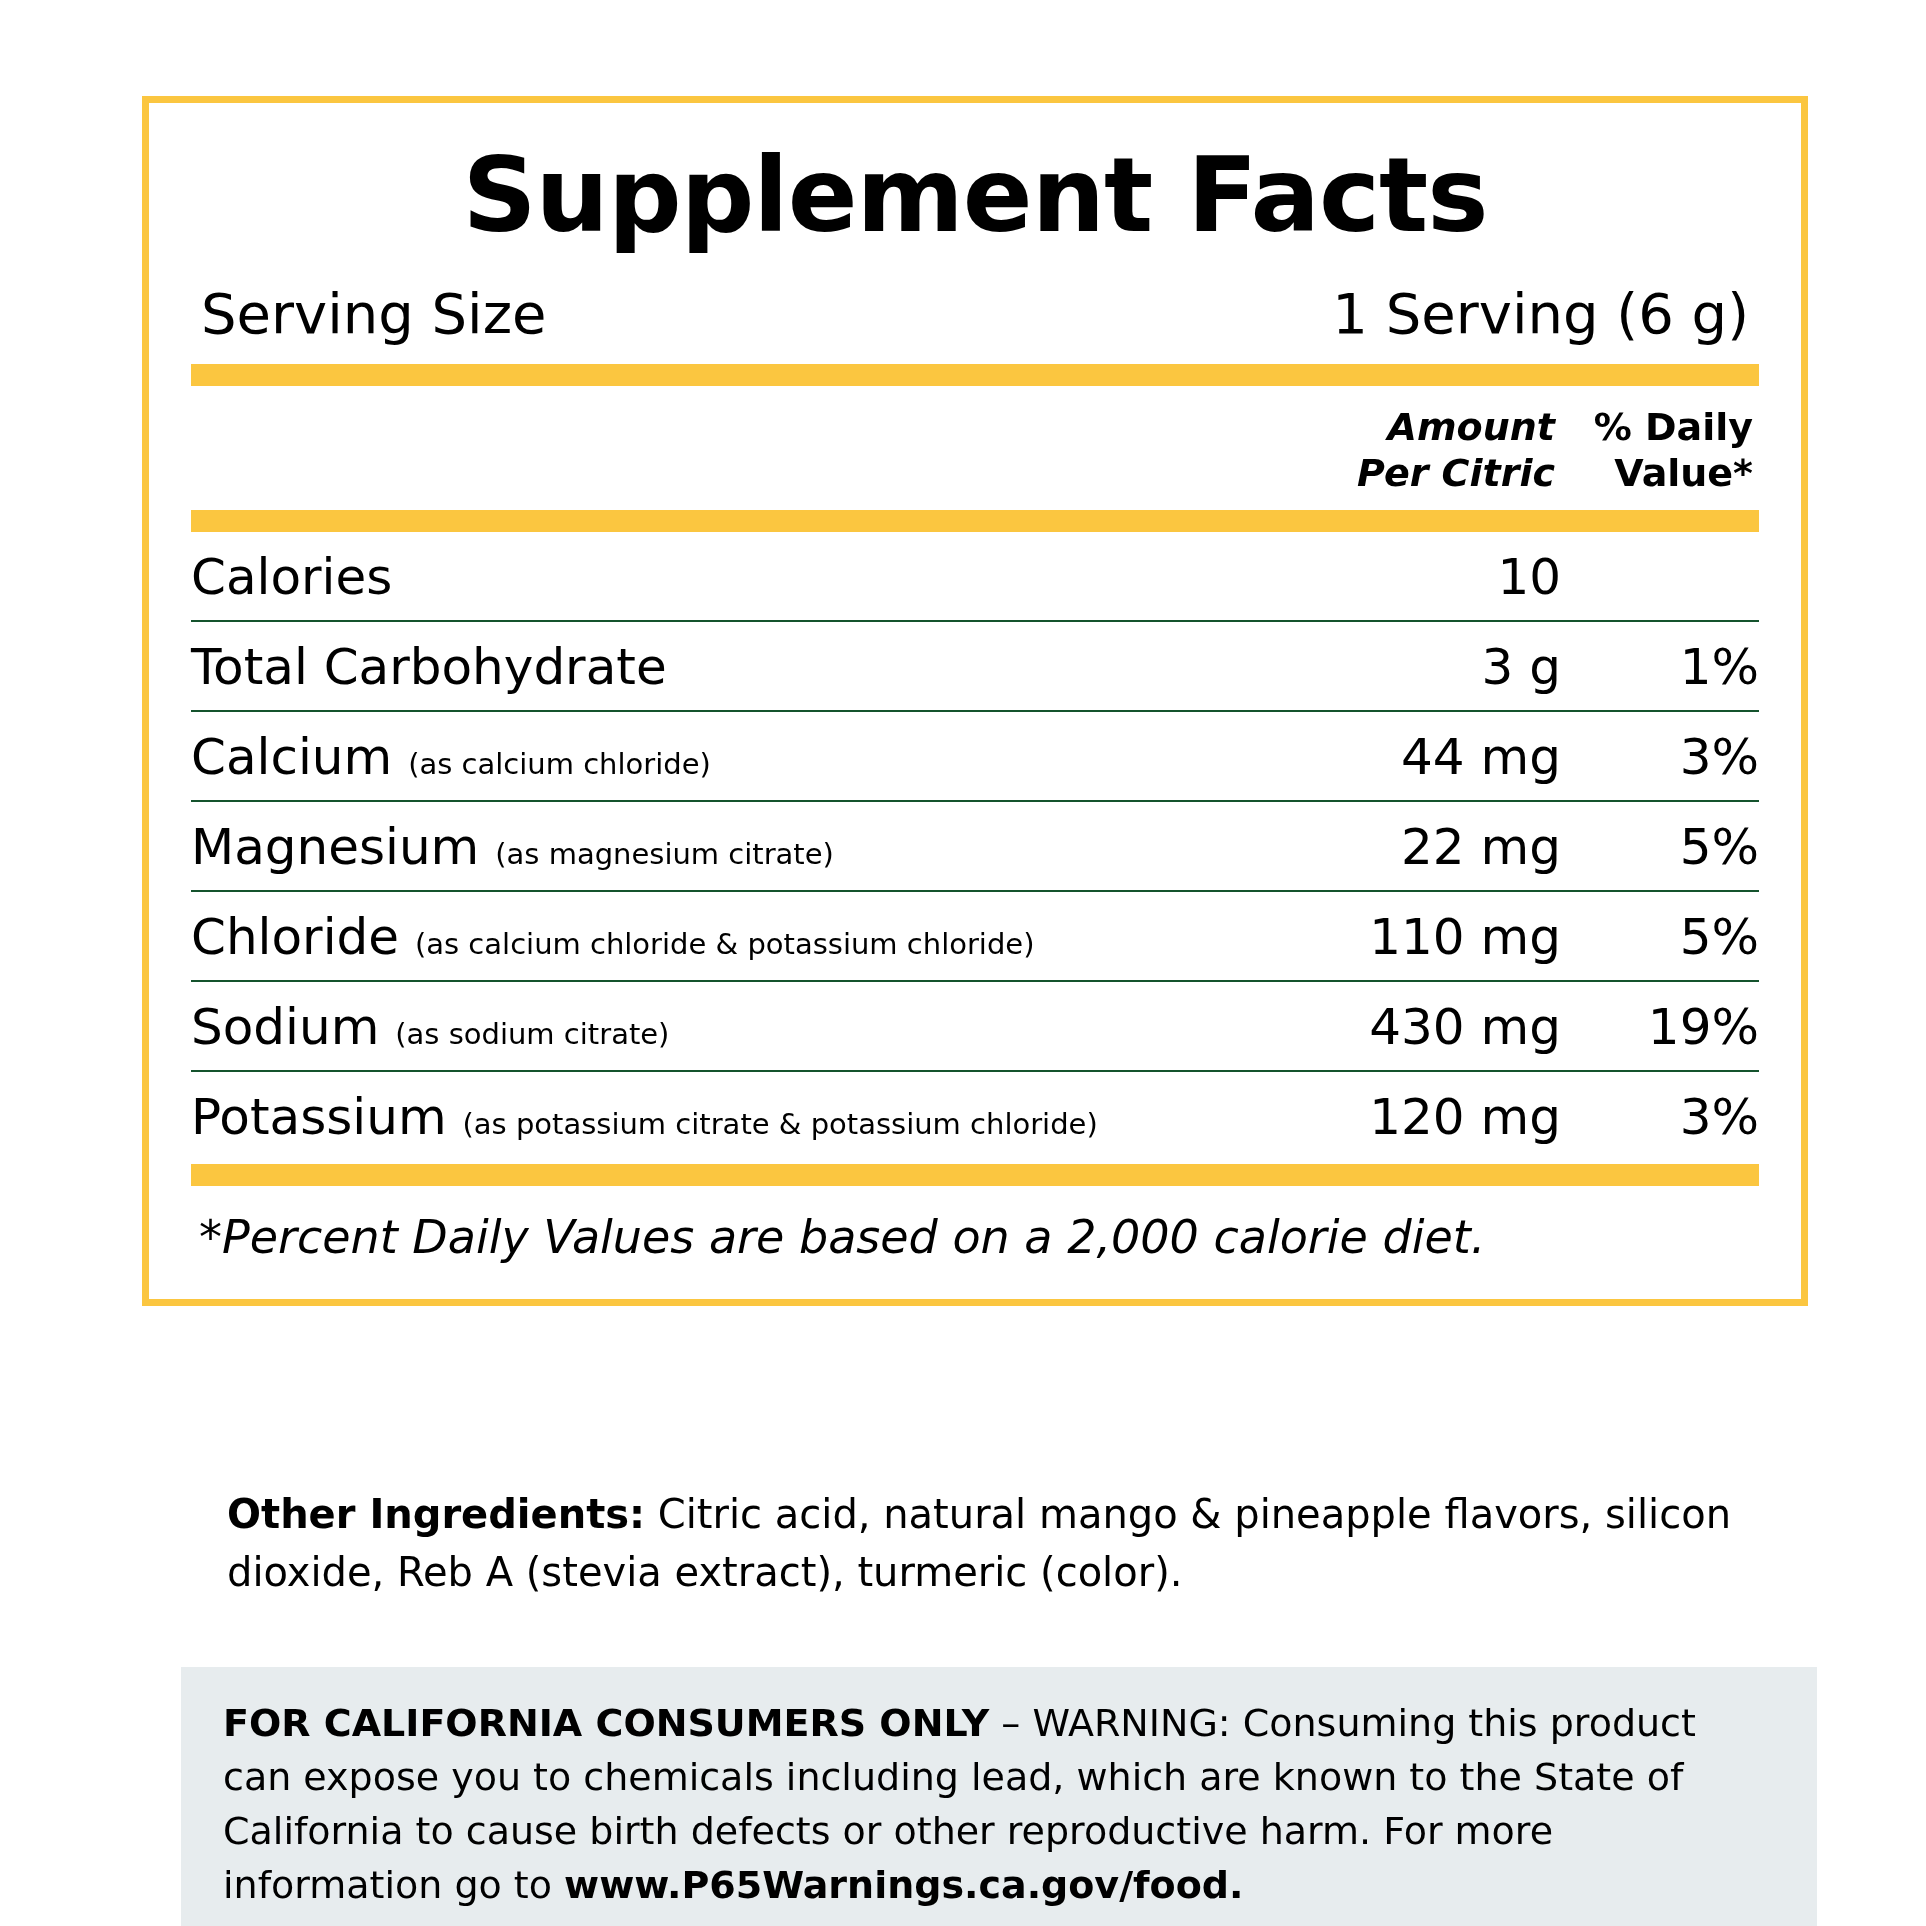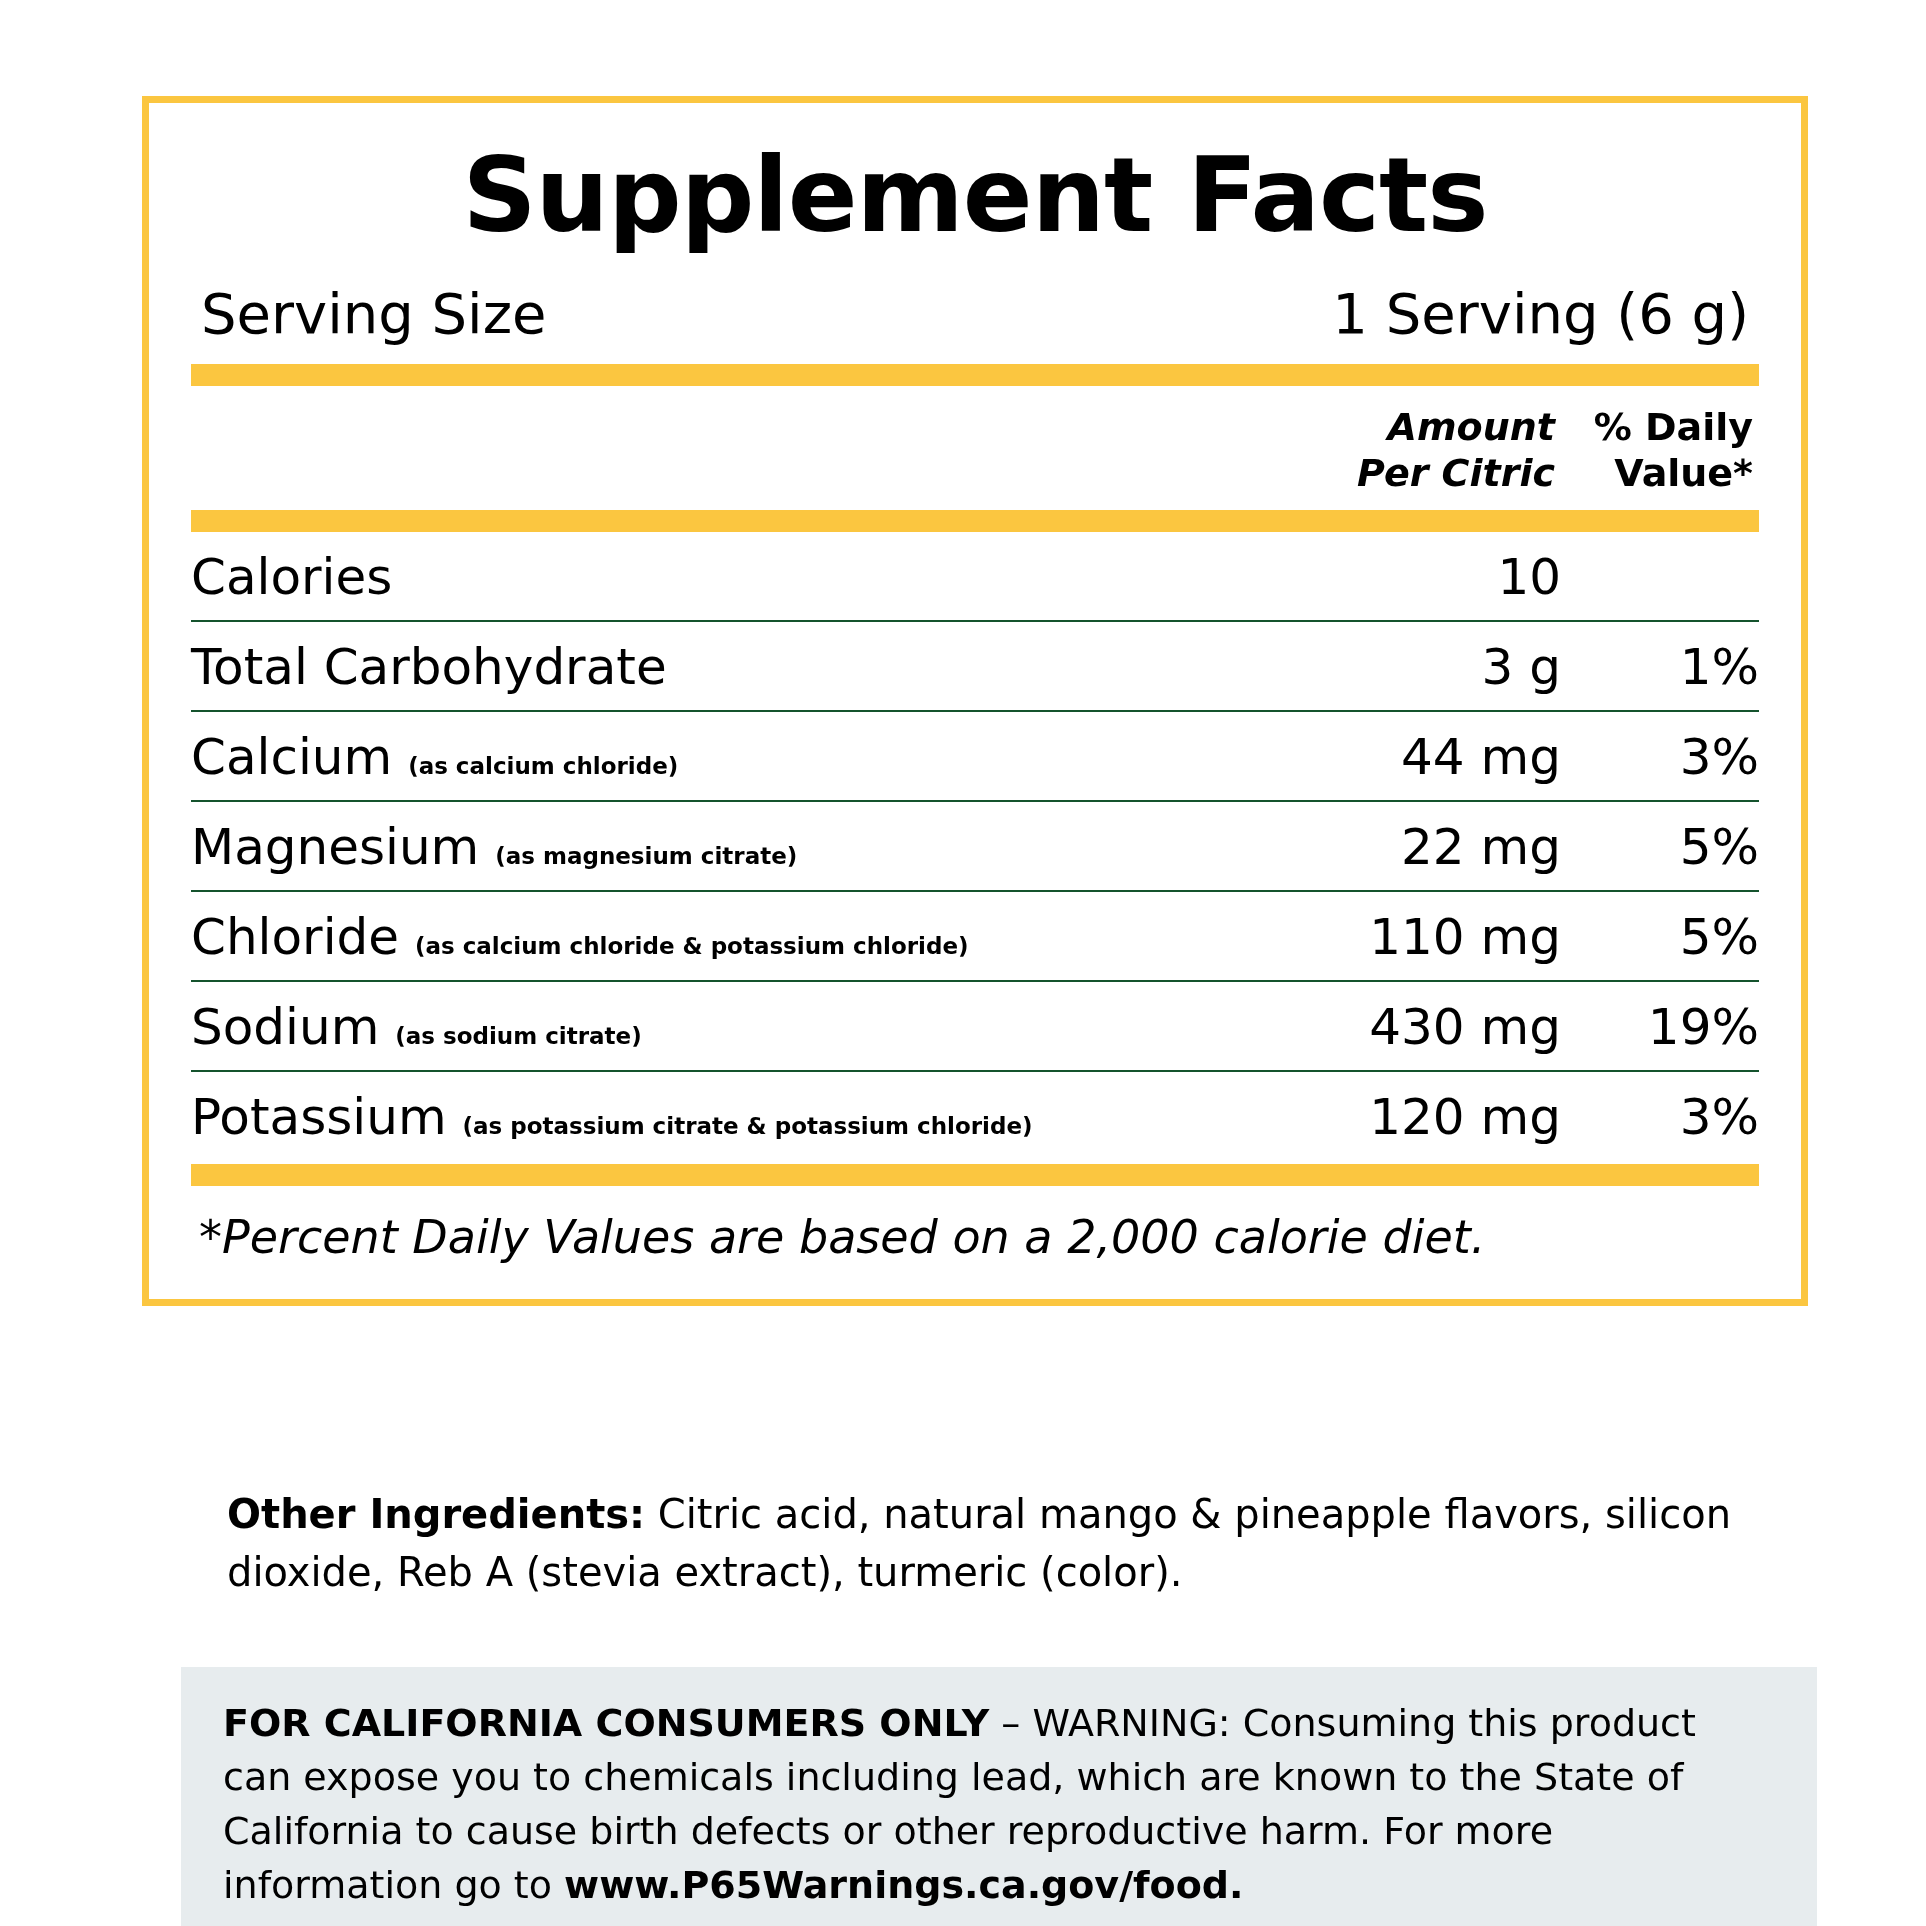--- a/index.html
+++ b/index.html
@@ -90,22 +90,22 @@
   }
   table.facts tr:last-child td {
     border-bottom: none;
   }
   td.nutrient {
     font-size: 50px;
     font-weight: 400;
     padding-left: 8px;
   }
   td.nutrient .src {
-    font-size: 23px;
-    font-weight: 700;
+    font-size: 29px;
+    font-weight: 400;
   }
   td.amount {
     font-size: 50px;
     text-align: right;
     width: 327px;
     white-space: nowrap;
   }
   td.dv {
     font-size: 50px;
     text-align: right;

